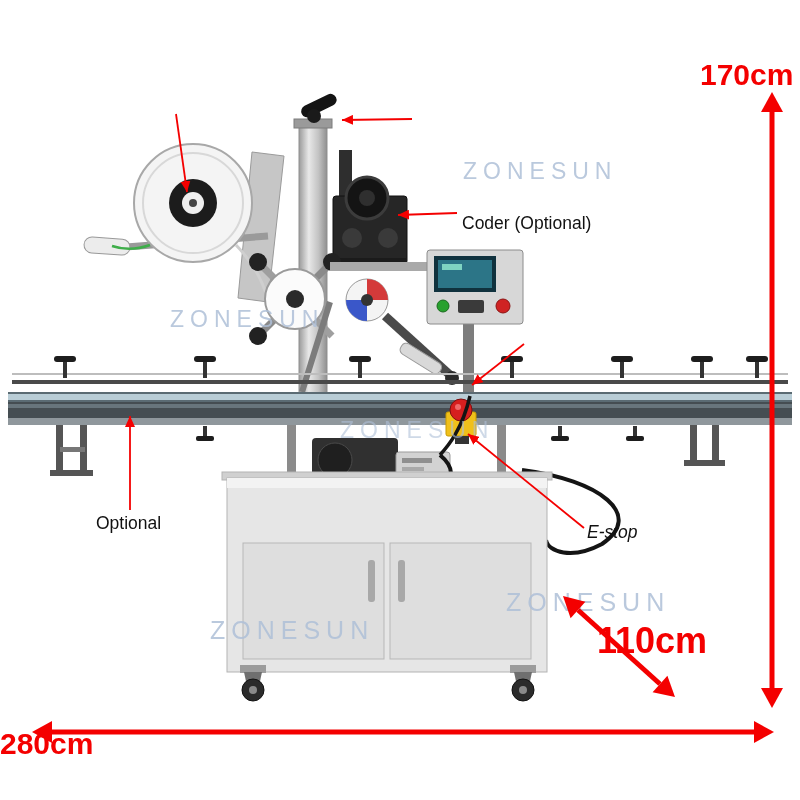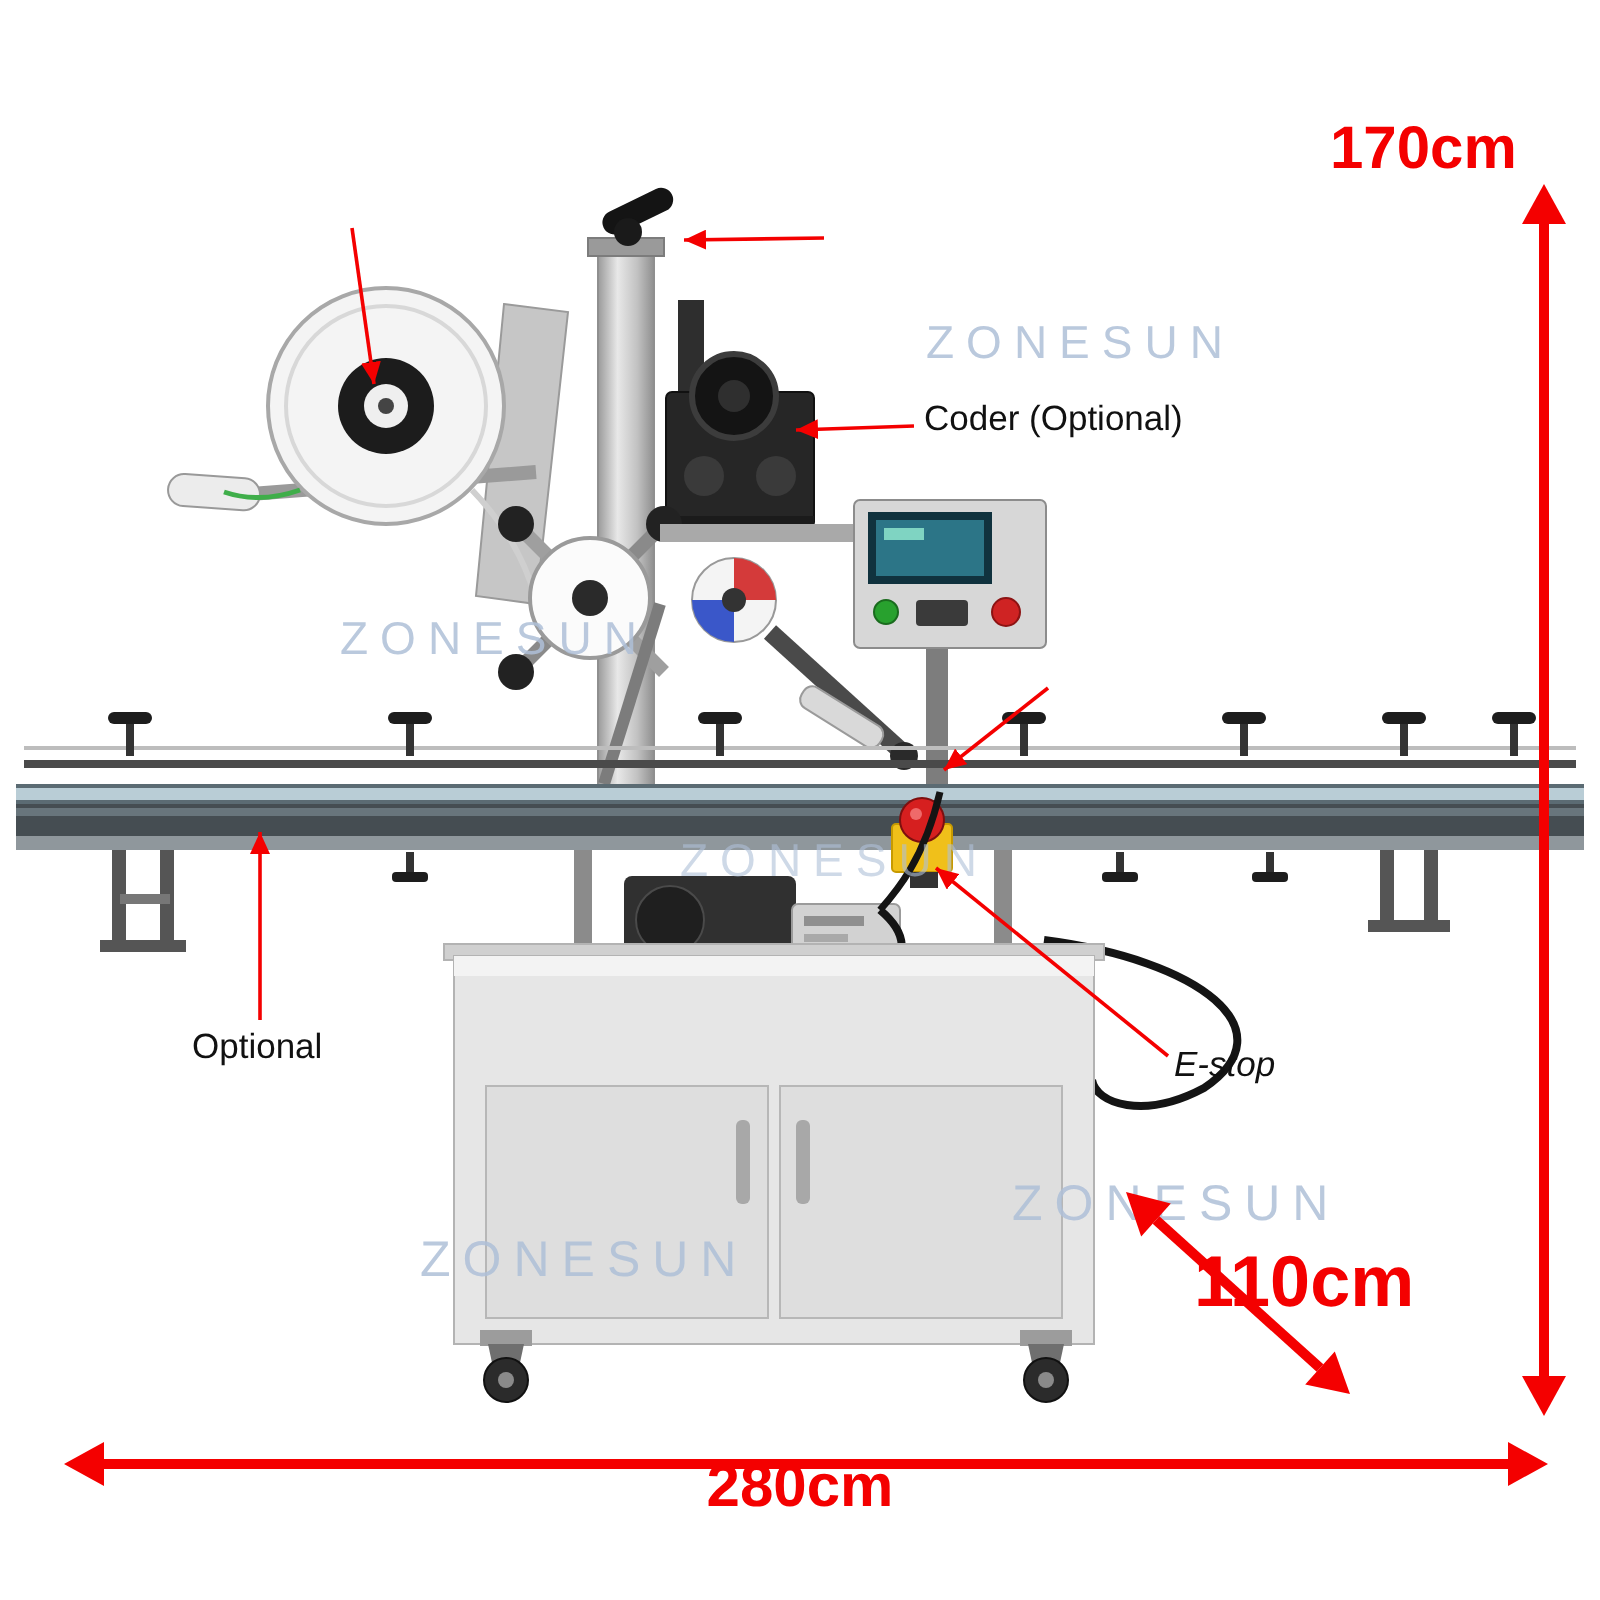--- a/index.html
+++ b/index.html
@@ -10,22 +10,22 @@
   .layer{position:absolute;left:0;top:0;width:800px;height:800px;}
   svg{display:block;}
   .callout{
     position:absolute;color:#111111;font-size:17.5px;white-space:nowrap;
     font-family:"Liberation Sans", sans-serif;
   }
   .dim{
     position:absolute;color:#f40000;font-weight:bold;white-space:nowrap;
     font-family:"Liberation Sans", sans-serif;
   }
-  .dim-h{left:665px;top:58px;font-size:30px;}
-  .dim-w{left:0;top:727px;width:800px;text-align:center;font-size:30px;}
+  .dim-h{left:700px;top:58px;font-size:30px;}
+  .dim-w{left:0;top:727px;width:800px;font-size:30px;}
   .dim-d{left:597px;top:620px;font-size:36px;}
   .wm{
     position:absolute;color:#afc0d8;font-weight:normal;letter-spacing:6px;
     font-family:"Liberation Sans", sans-serif;opacity:0.85;white-space:nowrap;
   }
   .wm1{left:463px;top:158px;font-size:23px;}
   .wm2{left:170px;top:306px;font-size:23px;}
   .wm3{left:340px;top:417px;font-size:23px;opacity:0.6;}
   .wm4{left:506px;top:588px;font-size:25px;}
   .wm5{left:210px;top:616px;font-size:25px;}
@@ -232,21 +232,21 @@
       <polygon points="754,721 754,743 774,732"></polygon>
     </g>
 
     <g fill="#f40000">
       <line x1="578" y1="610" x2="660" y2="684" stroke="#f40000" stroke-width="5"></line>
       <polygon points="563,596 570.6,618.2 585.4,601.8"></polygon>
       <polygon points="675,697 652.6,692.2 667.4,675.8"></polygon>
     </g>
   </svg>
 
-  <div class="callout" style="left:462px;top:199px;">Coder (Optional)</div>
+  <div class="callout" style="left:462px;top:213px;">Coder (Optional)</div>
   <div class="callout" style="left:96px;top:513px;">Optional</div>
   <div class="callout" style="left:587px;top:522px;font-style:italic;">E-stop</div>
 
   <div class="dim dim-h">170cm</div>
   <div class="dim dim-w">280cm</div>
   <div class="dim dim-d">110cm</div>
 
 </div>
 
 </body></html>

